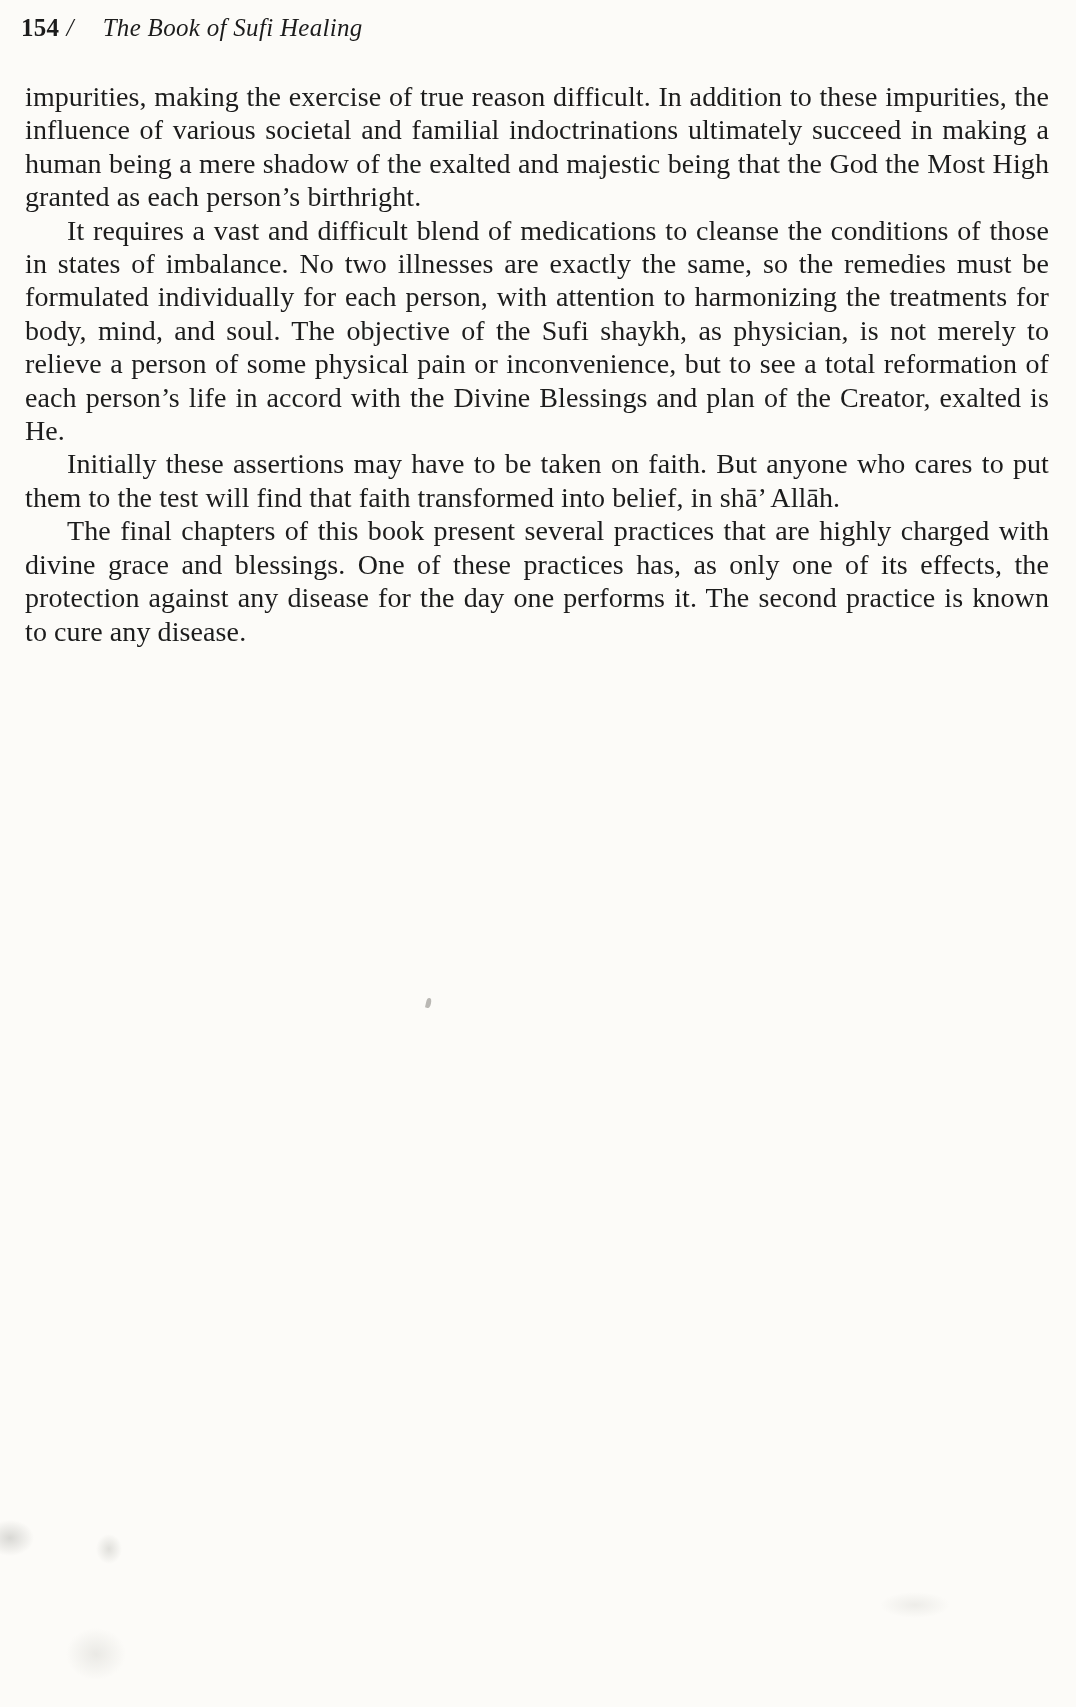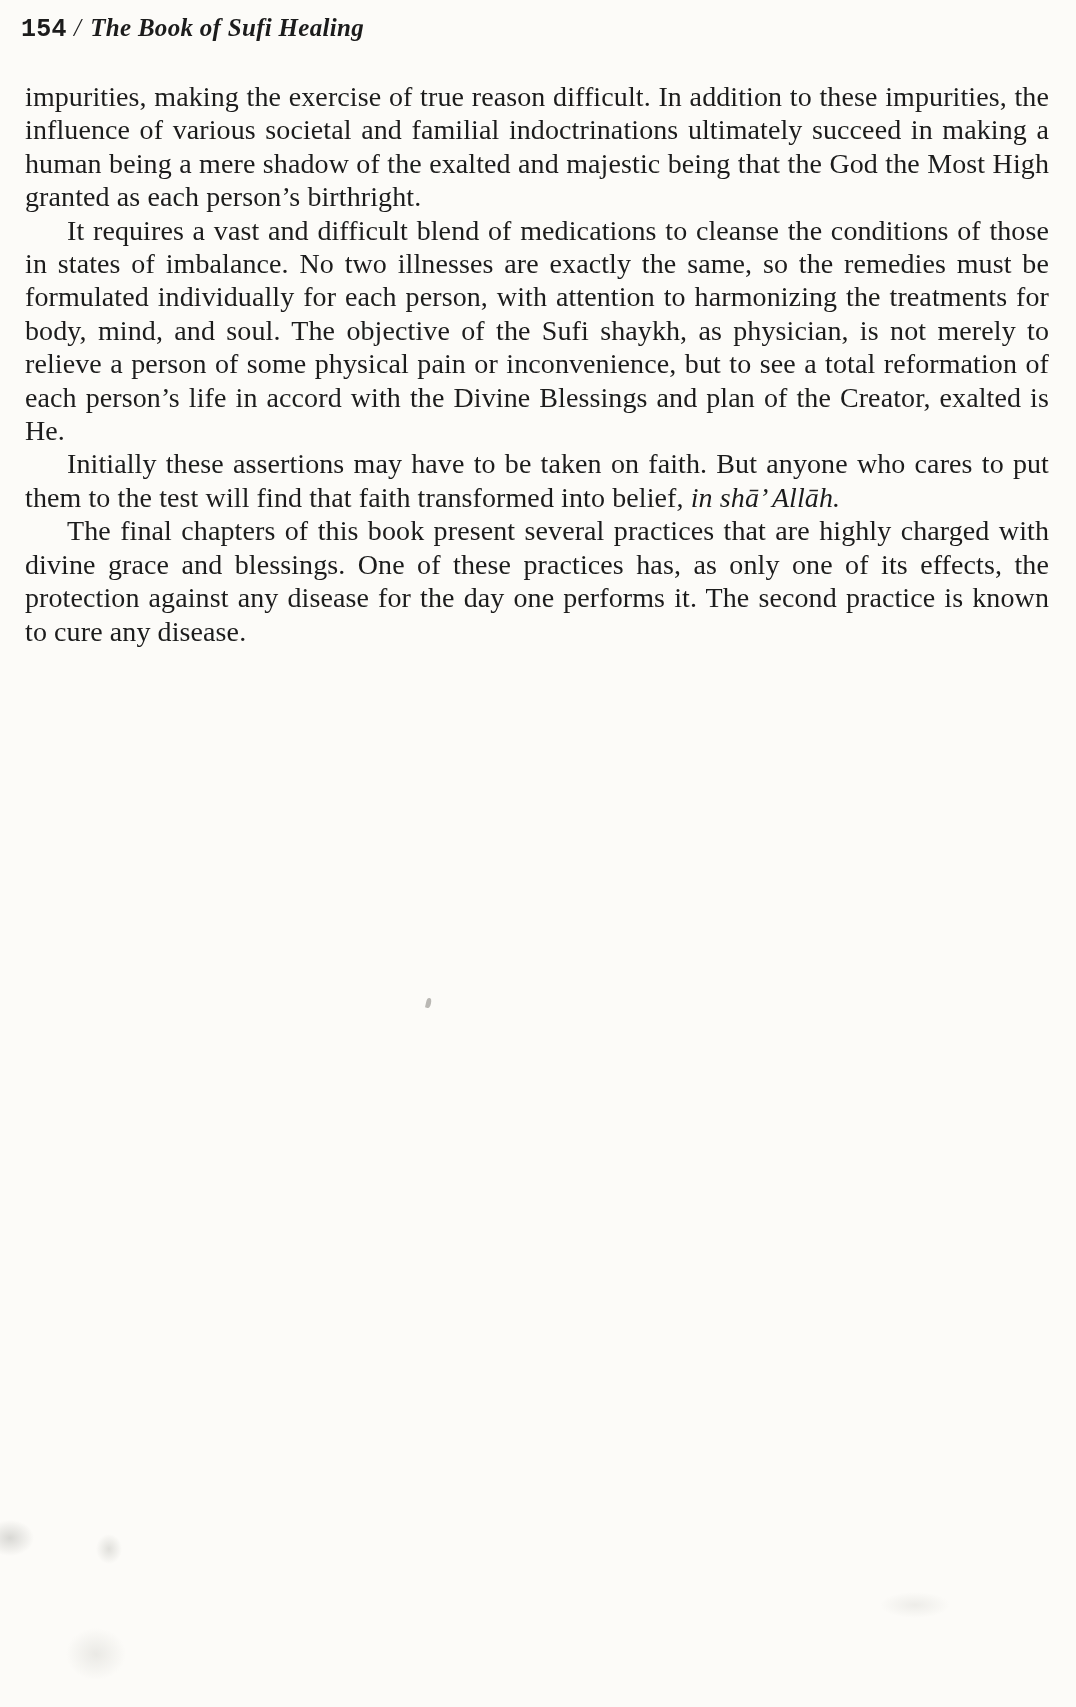--- a/index.html
+++ b/index.html
@@ -21,37 +21,37 @@
   }
 
   .running-header {
     position: absolute;
     top: 14px;
     left: 21px;
     font-size: 25px;
     letter-spacing: 0.3px;
     white-space: nowrap;
   }
-  .page-number { font-weight: 700; font-family: Liberation Mono, monospace; }
+  .page-number { font-weight: 700; }
   .header-separator { font-style: italic; padding: 0 9px 0 7px; }
-  .book-title { font-style: italic; font-weight: 700; }
+  .book-title { font-style: italic; font-weight: 400; margin-left: 20px; }
 
   .body-text {
     position: absolute;
     top: 80px;
     left: 25px;
     width: 1024px;
     font-size: 28px;
     line-height: 33.4px;
     text-align: justify;
     letter-spacing: 0.1px;
   }
   .para { margin: 0; }
   .para.indented { text-indent: 42px; }
-  .italic-run { font-style: italic; }
+  .italic-run { }
 
   .invocation {
     margin-top: 58px;
     text-align: center;
     font-size: 30px;
     font-weight: 700;
     font-style: italic;
     letter-spacing: 0.4px;
   }
 

